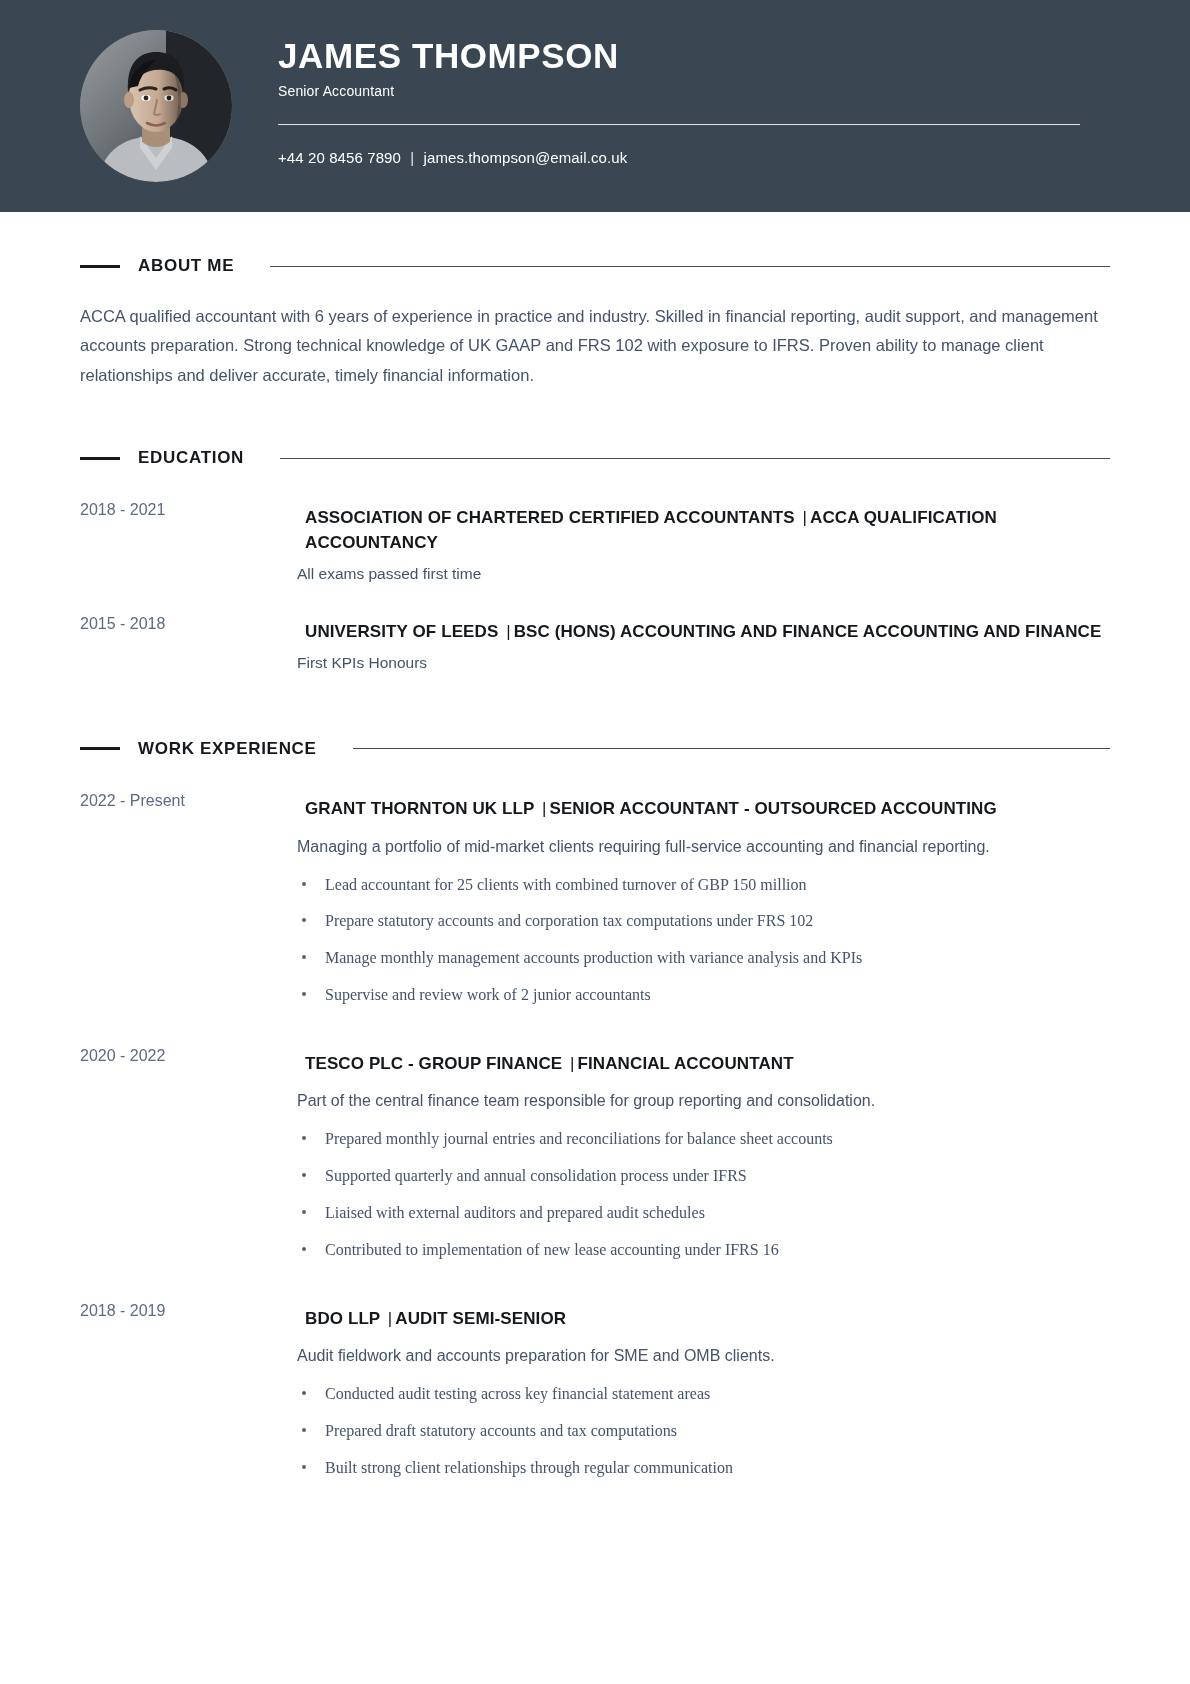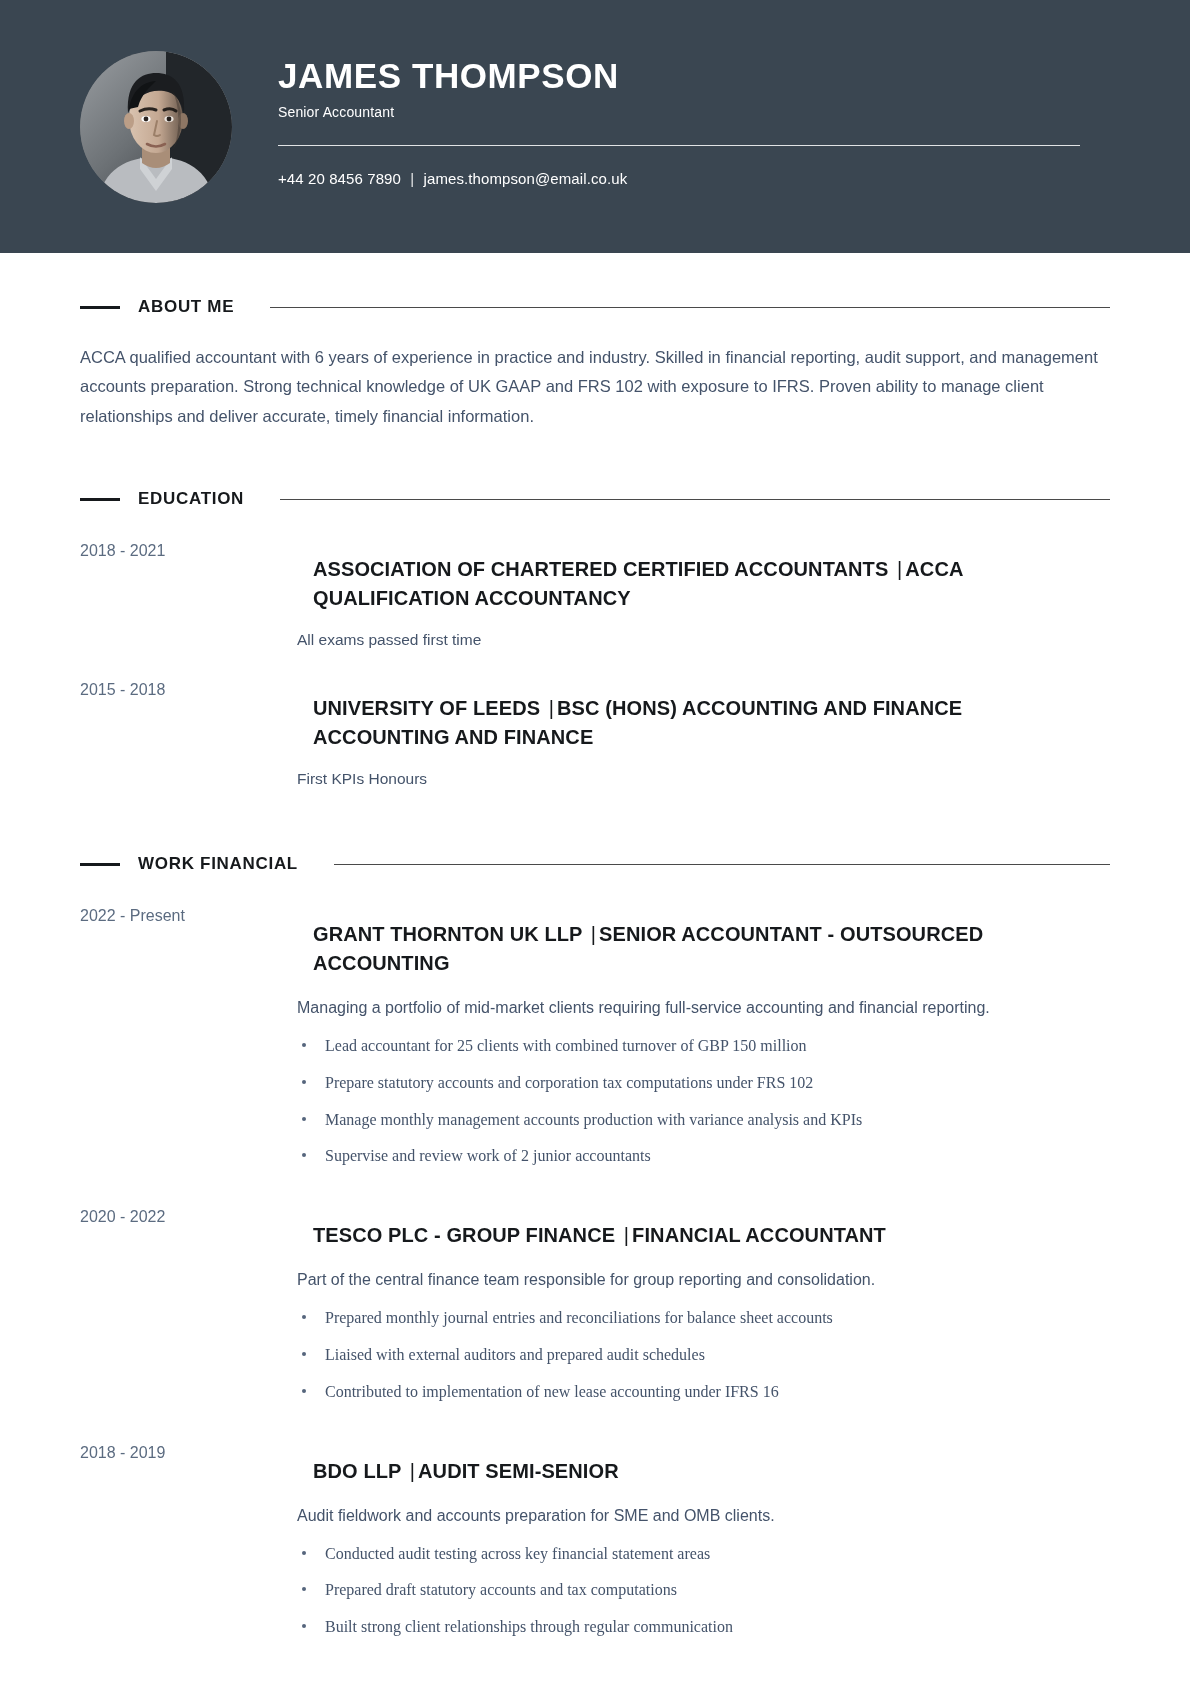--- a/index.html
+++ b/index.html
@@ -11,21 +11,21 @@
     height: 1684px;
     background: #ffffff;
     font-family: "Liberation Sans", sans-serif;
     color: #2e3d4d;
     -webkit-font-smoothing: antialiased;
   }
 
   
   .header {
     background: #3a4651;
-    height: 253px;
+    height: 212px;
     box-sizing: border-box;
     display: flex;
     align-items: center;
     padding-left: 80px;
     position: relative;
   }
   .avatar {
     width: 152px;
     height: 152px;
     border-radius: 50%;
@@ -129,26 +129,26 @@
     width: 170px;
     flex: 0 0 170px;
     font-size: 16px;
     color: #5b6b80;
     line-height: 1.35;
     padding-top: 1px;
   }
   .entry-body { flex: 1 1 auto; }
 
   .entry-title {
-    font-size: 20px;
+    font-size: 17px;
     font-weight: bold;
     color: #16191c;
     line-height: 1.45;
     letter-spacing: 0.1px;
-    margin: 16px;
+    margin: 8px;
   }
   .entry-title .bar {
     display: inline-block;
     padding: 0 3px;
     font-weight: normal;
   }
   .entry-sub {
     font-size: 15.5px;
     color: #44536a;
     line-height: 1.45;
@@ -298,21 +298,21 @@
           <div class="entry-title">UNIVERSITY OF LEEDS <span class="bar">|</span>BSC (HONS) ACCOUNTING AND FINANCE ACCOUNTING AND FINANCE</div>
           <div class="entry-sub">First KPIs Honours</div>
         </div>
       </div>
     </div>
   </div>
 
   <div class="section" id="experience-section">
     <div class="section-head">
       <span class="head-dash"></span>
-      <h2 class="head-title">WORK FINANCIAL</h2>
+      <h2 class="head-title">WORK EXPERIENCE</h2>
       <span class="head-rule"></span>
     </div>
 
     <div class="exp-list">
 
       <div class="entry">
         <div class="entry-date">2022 - Present</div>
         <div class="entry-body">
           <div class="entry-title">GRANT THORNTON UK LLP <span class="bar">|</span>SENIOR ACCOUNTANT - OUTSOURCED ACCOUNTING</div>
           <div class="entry-desc">Managing a portfolio of mid-market clients requiring full-service accounting and financial reporting.</div>
@@ -325,20 +325,21 @@
         </div>
       </div>
 
       <div class="entry">
         <div class="entry-date">2020 - 2022</div>
         <div class="entry-body">
           <div class="entry-title">TESCO PLC - GROUP FINANCE <span class="bar">|</span>FINANCIAL ACCOUNTANT</div>
           <div class="entry-desc">Part of the central finance team responsible for group reporting and consolidation.</div>
           <ul class="bullets">
             <li>Prepared monthly journal entries and reconciliations for balance sheet accounts</li>
+            <li>Supported quarterly and annual consolidation process under IFRS</li>
             <li>Liaised with external auditors and prepared audit schedules</li>
             <li>Contributed to implementation of new lease accounting under IFRS 16</li>
           </ul>
         </div>
       </div>
 
       <div class="entry">
         <div class="entry-date">2018 - 2019</div>
         <div class="entry-body">
           <div class="entry-title">BDO LLP <span class="bar">|</span>AUDIT SEMI-SENIOR</div>

